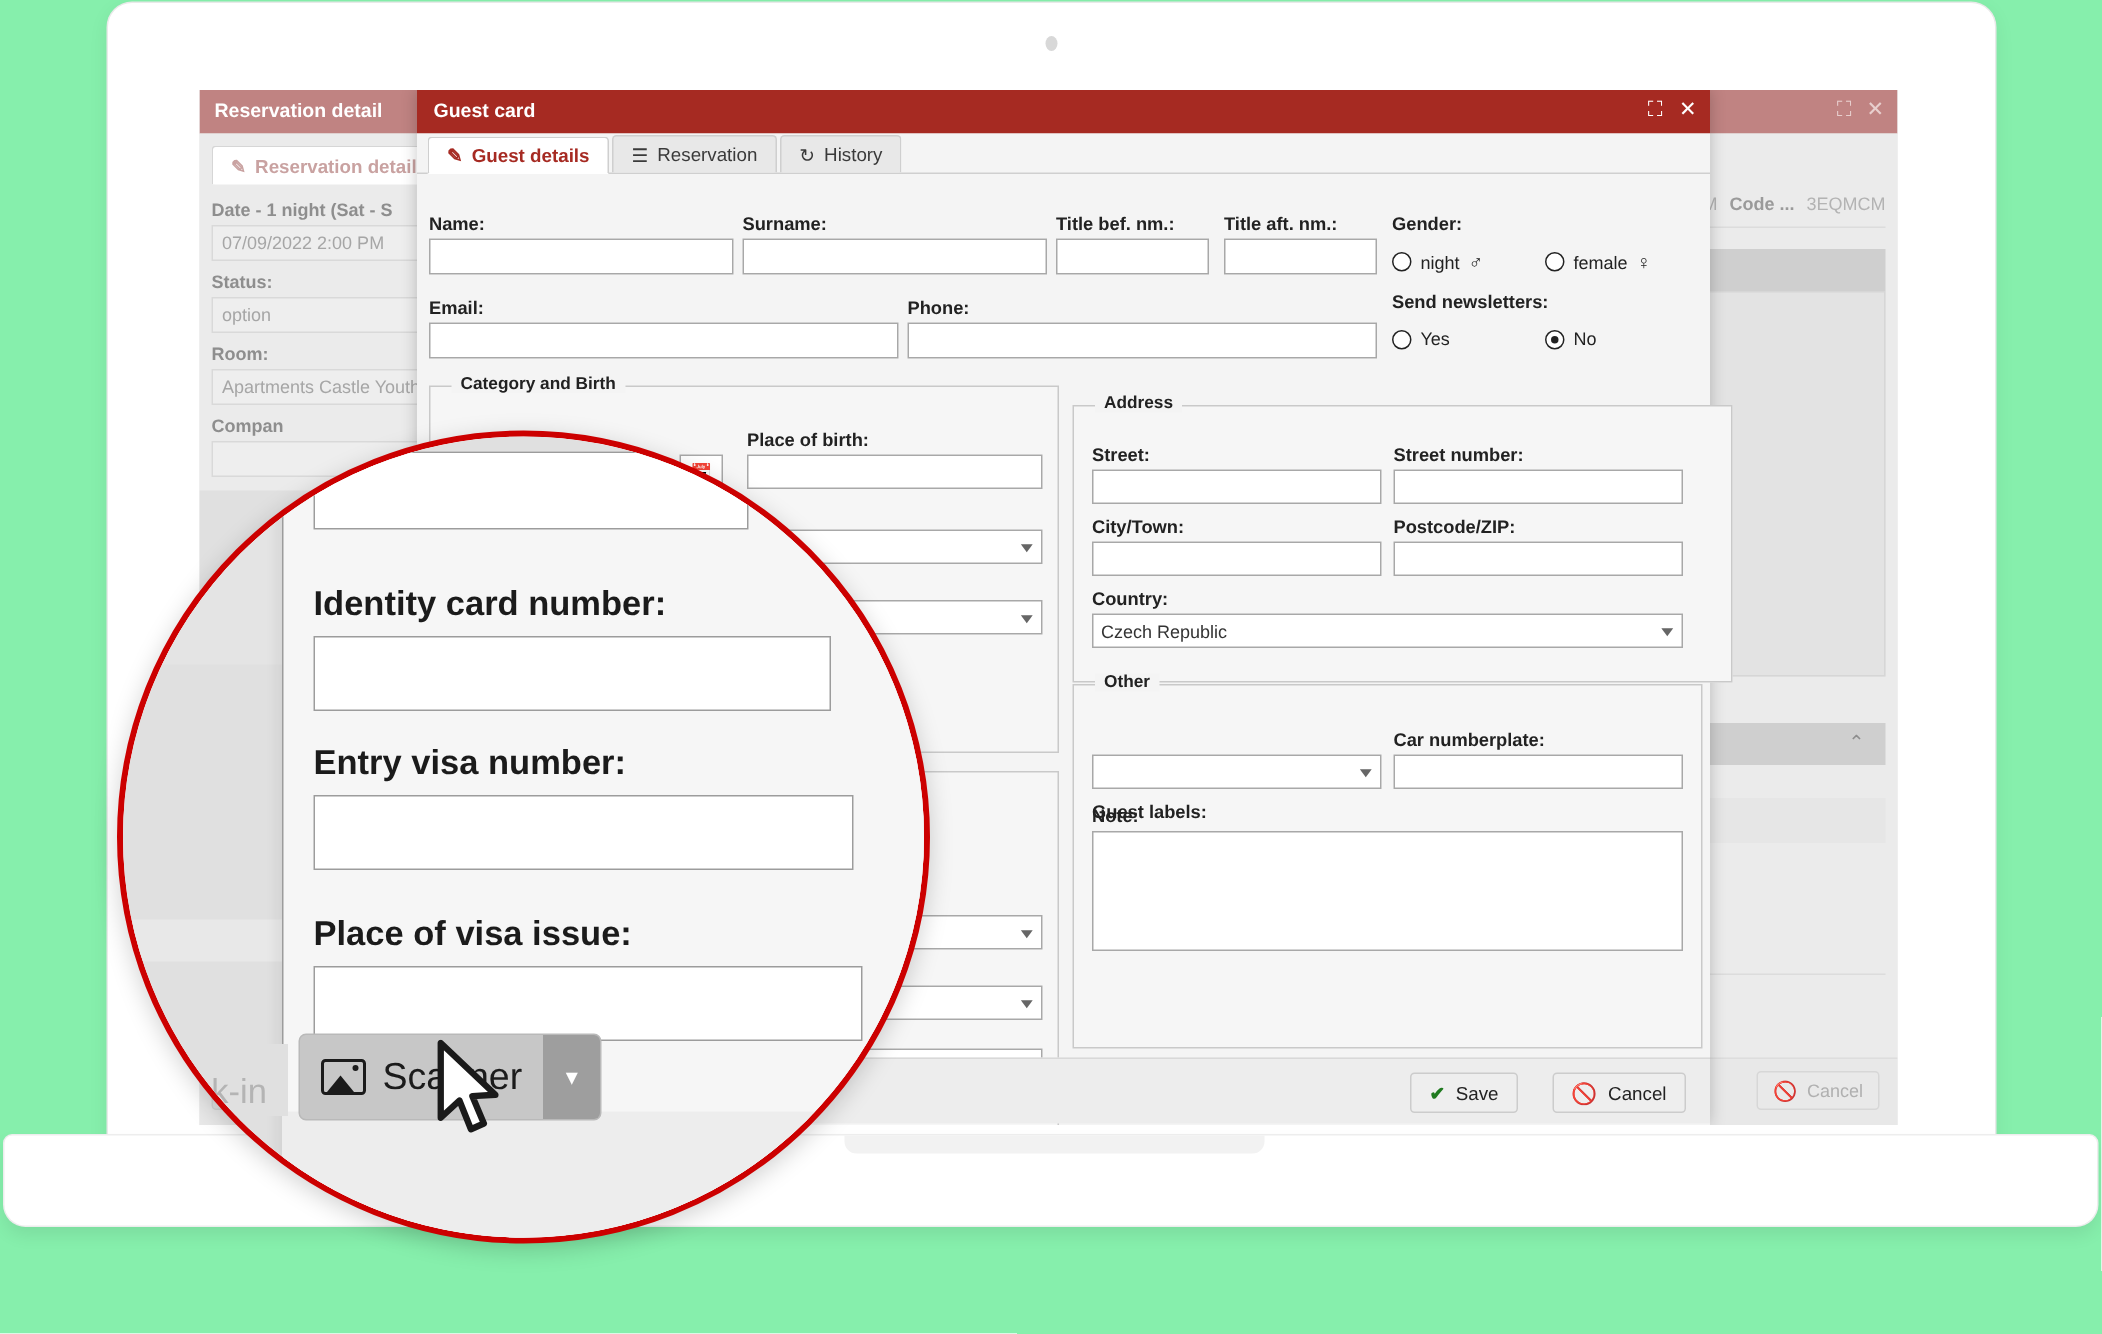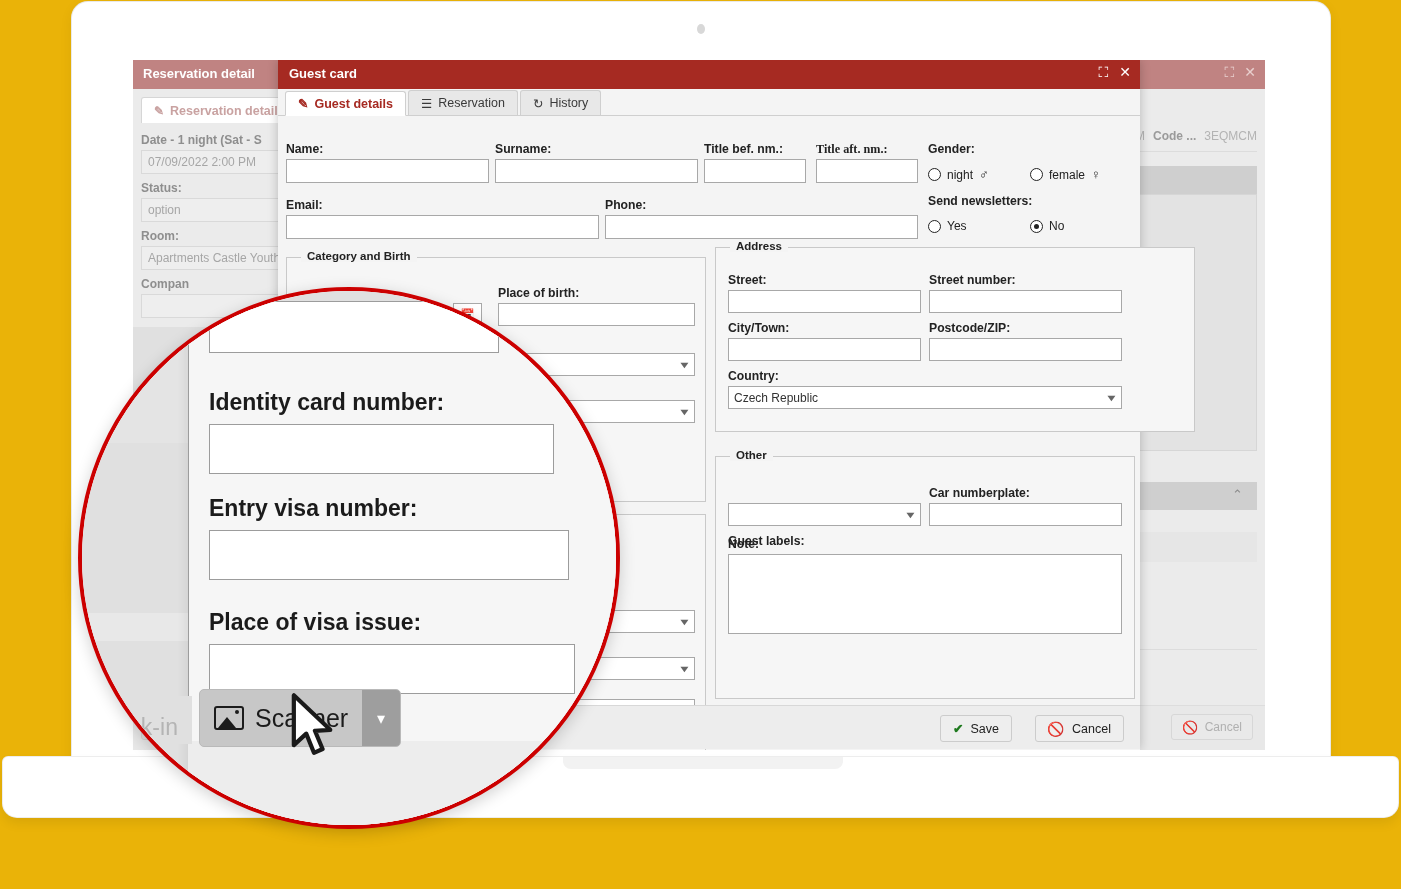--- a/index.html
+++ b/index.html
@@ -2,21 +2,21 @@
 <html><head>
 <meta charset="utf-8">
 <style>
   * { box-sizing: border-box; margin: 0; padding: 0; }
   html, body {
     width: 1401px; height: 889px;
     background: #ffffff;
     font-family: "Liberation Sans", sans-serif;
     overflow: hidden;
   }
-  #stage { position: relative; width: 1401px; height: 889px; background:#eab308; }
+  #stage { position: relative; width: 1401px; height: 889px; background:#86efac; }
 
   
   .laptop-lid {
     position: absolute; left: 72px; top: 2px; width: 1258px; height: 768px;
     background: #ffffff;
     border-radius: 16px 16px 6px 6px;
     box-shadow: 0 0 0 1px #e9e9e9, 0 4px 14px rgba(0,0,0,0.07);
   }
   .camera-dot {
     position: absolute; left: 697px; top: 24px; width: 8px; height: 10px;
@@ -323,21 +323,21 @@
 
         <div class="lbl" style="left:8px; top:26px;">Name:</div>
         <div class="inp" style="left:8px; top:43px; width:203px; height:24px;"></div>
 
         <div class="lbl" style="left:217px; top:26px;">Surname:</div>
         <div class="inp" style="left:217px; top:43px; width:203px; height:24px;"></div>
 
         <div class="lbl" style="left:426px; top:26px;">Title bef. nm.:</div>
         <div class="inp" style="left:426px; top:43px; width:102px; height:24px;"></div>
 
-        <div class="lbl" style="left:538px; top:26px;font-family:Liberation Serif, serif;">Title aft. nm.:</div>
+        <div class="lbl" style="left:538px; top:26px;">Title aft. nm.:</div>
         <div class="inp" style="left:538px; top:43px; width:102px; height:24px;"></div>
 
         <div class="lbl" style="left:650px; top:26px;">Gender:</div>
         <div class="radio" style="left:650px; top:51px;">
           <span class="dot"></span>
           <span>night</span>
           <span style="font-size:13px;">♂</span>
         </div>
         <div class="radio" style="left:752px; top:51px;">
           <span class="dot"></span>
@@ -384,21 +384,21 @@
             </div>
           <div class="lbl" style="left:180px; top:125px;">d:</div>
           <div class="sel" style="left:8px; top:142px; width:400px; height:23px;">
               <span></span>
               <span class="caret">▼</span>
             </div>
           <div class="inp" style="left:8px; top:184px; width:400px; height:23px;"></div>
 
         </div>
 
-        <div class="group" style="left:437px; top:131px; width:480px; height:185px;">
+        <div class="group" style="left:437px; top:154px; width:440px; height:185px;">
           <div class="group-title">Address</div>
           <div class="lbl" style="left:12px; top:25px;">Street:</div>
           <div class="inp" style="left:12px; top:42px; width:193px; height:23px;"></div>
           <div class="lbl" style="left:213px; top:25px;">Street number:</div>
           <div class="inp" style="left:213px; top:42px; width:193px; height:23px;"></div>
 
           <div class="lbl" style="left:12px; top:73px;">City/Town:</div>
           <div class="inp" style="left:12px; top:90px; width:193px; height:23px;"></div>
           <div class="lbl" style="left:213px; top:73px;">Postcode/ZIP:</div>
           <div class="inp" style="left:213px; top:90px; width:193px; height:23px;"></div>

